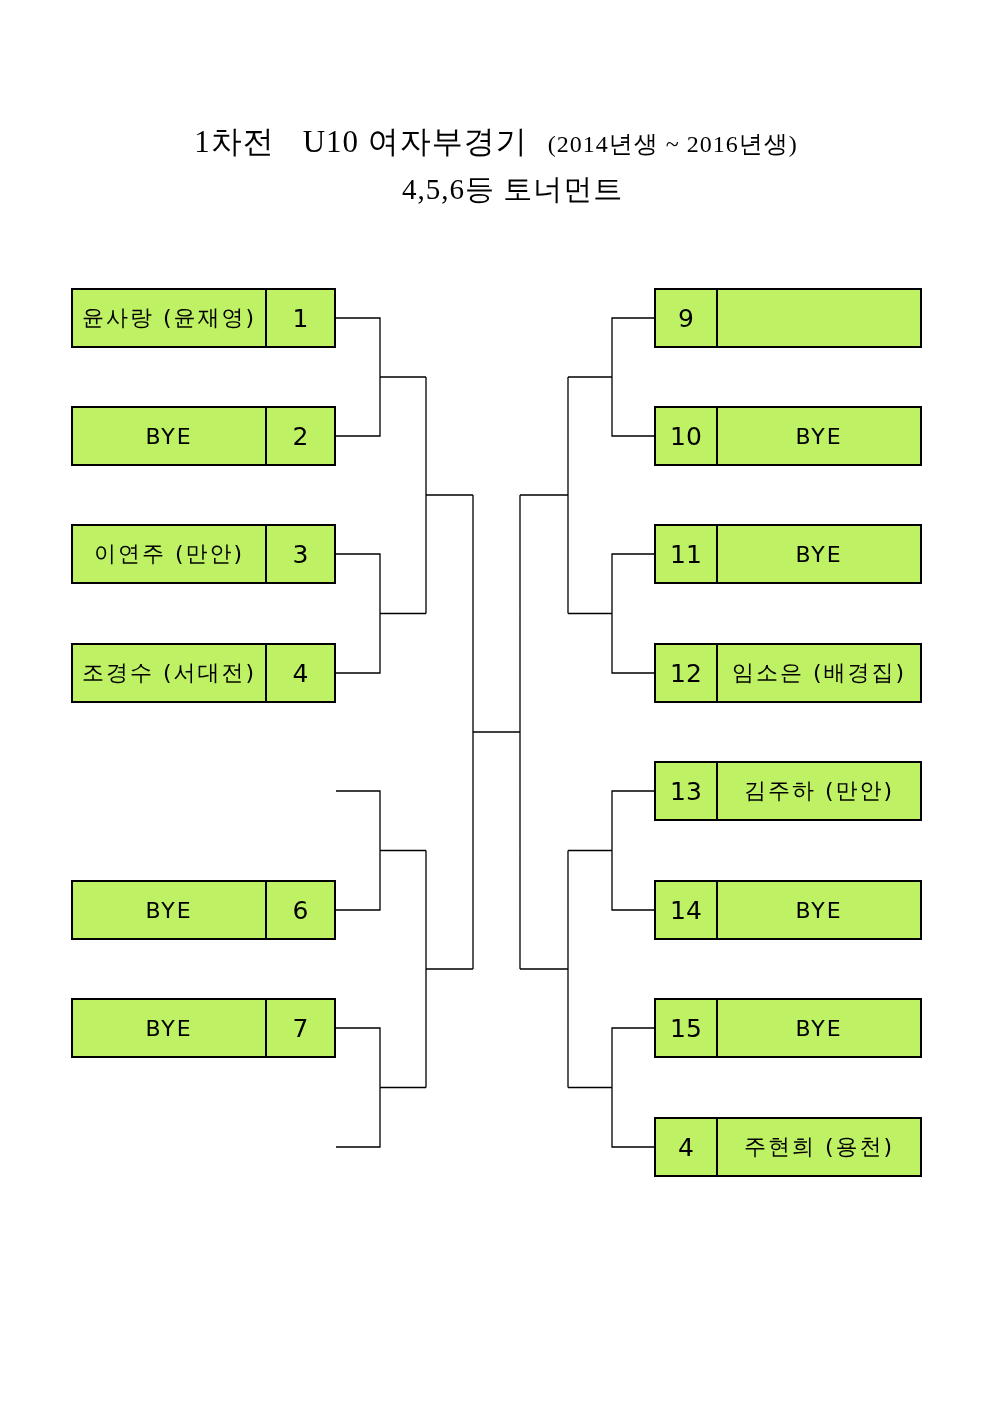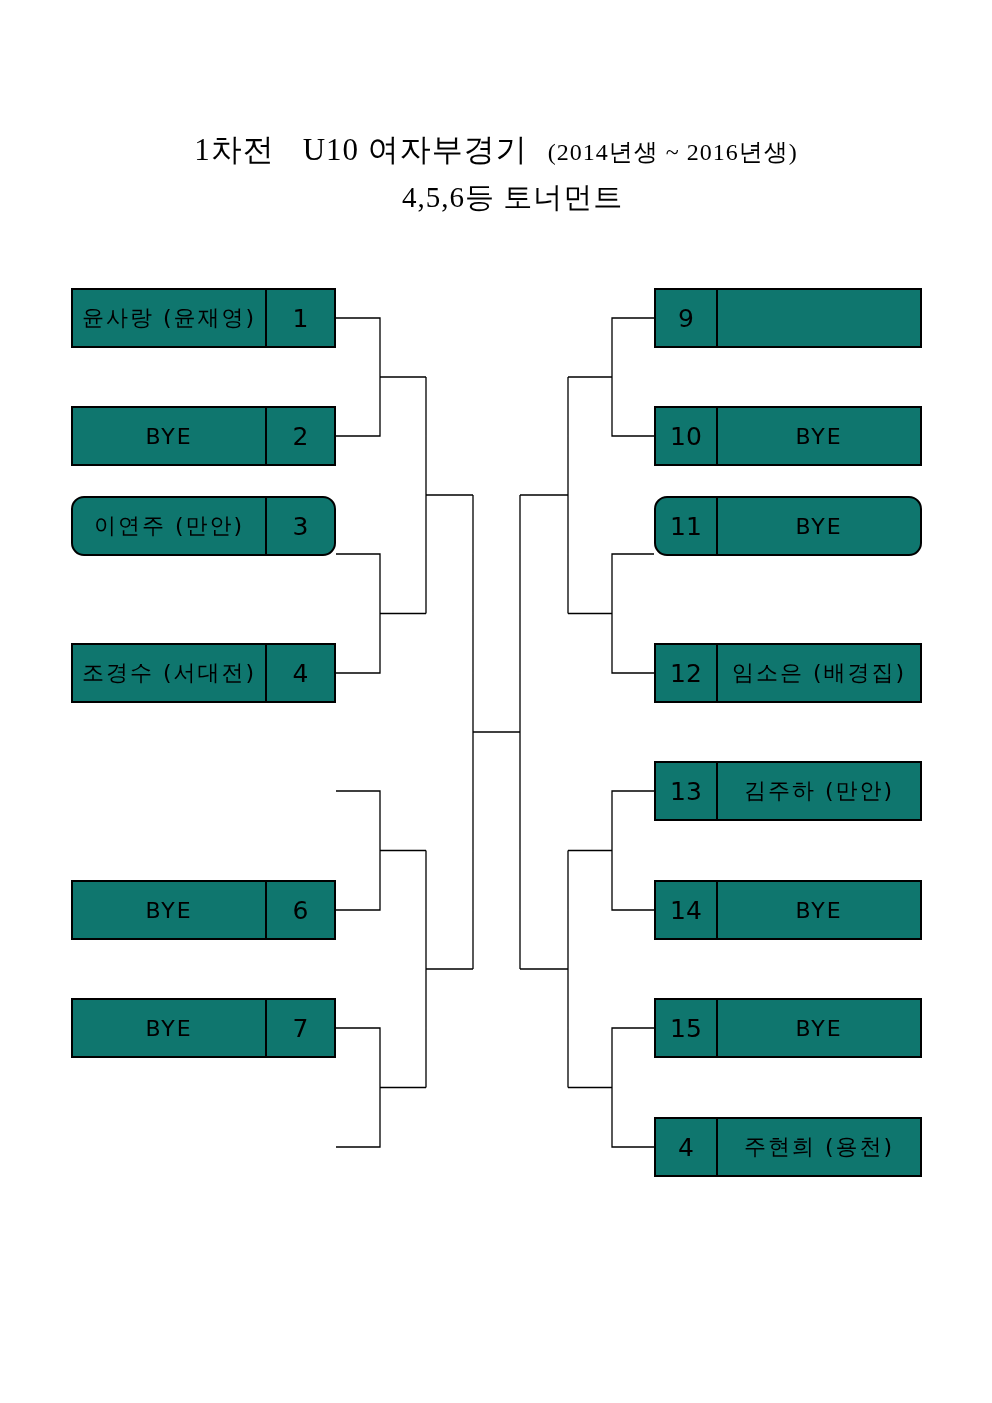--- a/index.html
+++ b/index.html
@@ -13,21 +13,21 @@
     height: 1403px;
     background: #ffffff;
     color: #000000;
     font-family: "DejaVu Sans", sans-serif;
     overflow: hidden;
   }
 
   
   .title-block {
     position: absolute;
-    top: 132px;
+    top: 124px;
     left: 0;
     width: 100%;
     text-align: center;
     font-family: "Liberation Serif", "DejaVu Serif", serif;
     line-height: 1.15;
   }
   .title-line1 {
     font-size: 31px;
     letter-spacing: 1px;
     white-space: nowrap;
@@ -41,21 +41,21 @@
     letter-spacing: 1px;
     padding-left: 33px;
   }
 
   
   .entry {
     position: absolute;
     height: 60px;
     box-sizing: border-box;
     border: 2px solid #000;
-    background: #0f766e;
+    background: #bef264;
     display: flex;
     align-items: stretch;
   }
   .entry.left  { left: 71px;  width: 265px; }
   .entry.right { left: 654px; width: 268px; }
   .cell {
     display: flex;
     align-items: center;
     justify-content: center;
     font-size: 22px;
@@ -68,21 +68,21 @@
     font-size: 25px;
     letter-spacing: 0;
     font-family: "DejaVu Sans", sans-serif;
   }
   .entry.left  .seed-cell { width: 67px; border-left: 2px solid #000; }
   .entry.right .seed-cell { width: 60px; border-right: 2px solid #000; }
 
   
   .r1 { top: 288px; }
   .r2 { top: 406px; }
-  .r3 { top: 496px; border-radius: 13px; }
+  .r3 { top: 524px; }
   .r4 { top: 643px; text-align: right; }
   .r5 { top: 761px; }
   .r6 { top: 880px; }
   .r7 { top: 998px; }
   .r8 { top: 1117px; }
 
   
   .connectors {
     position: absolute;
     top: 0; left: 0;

